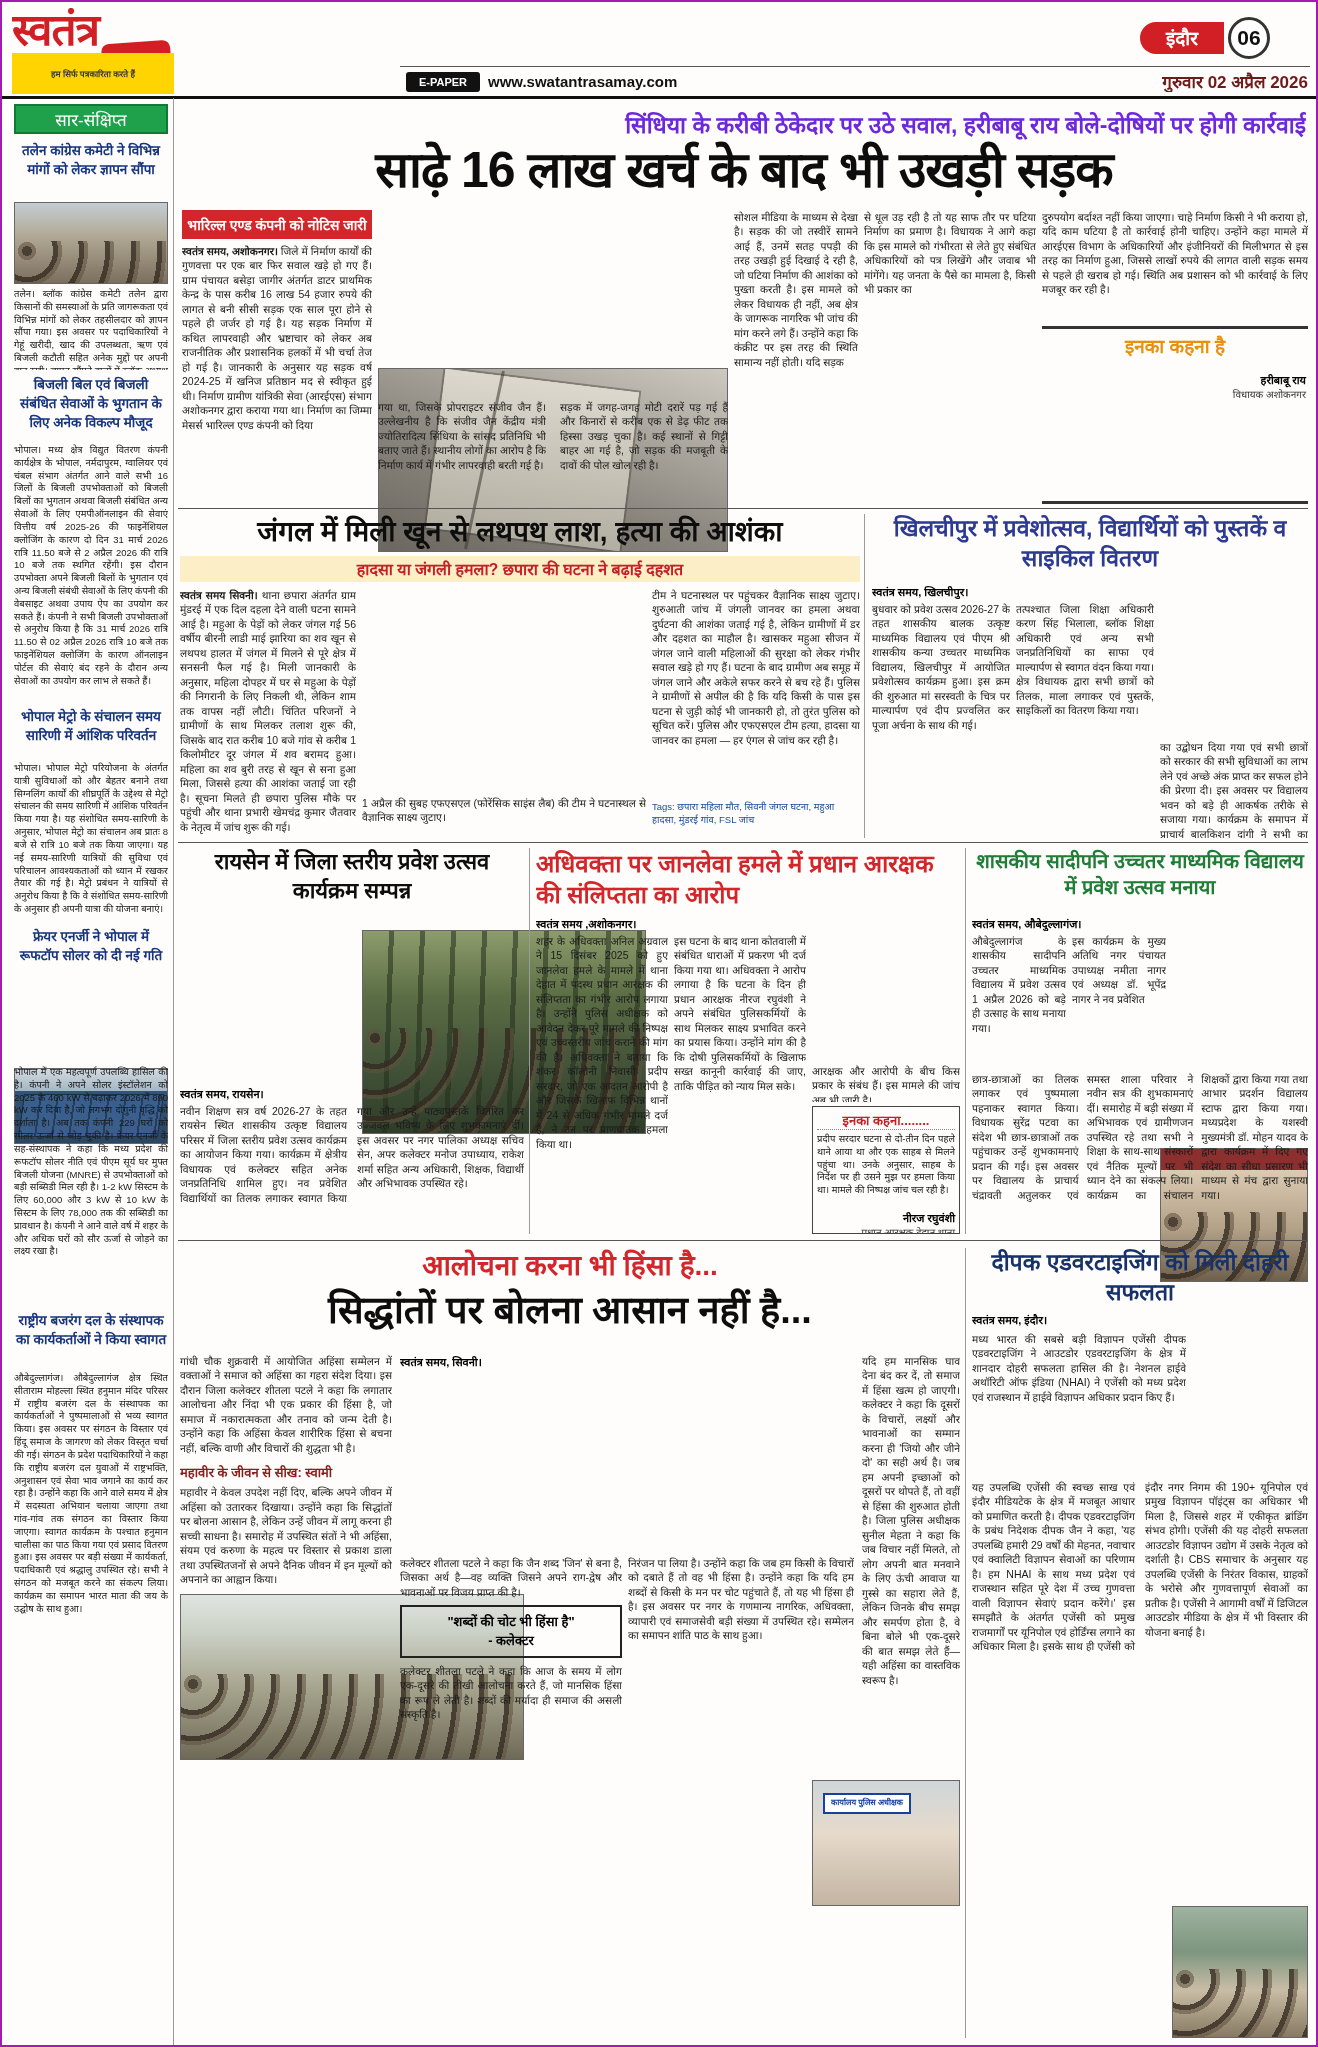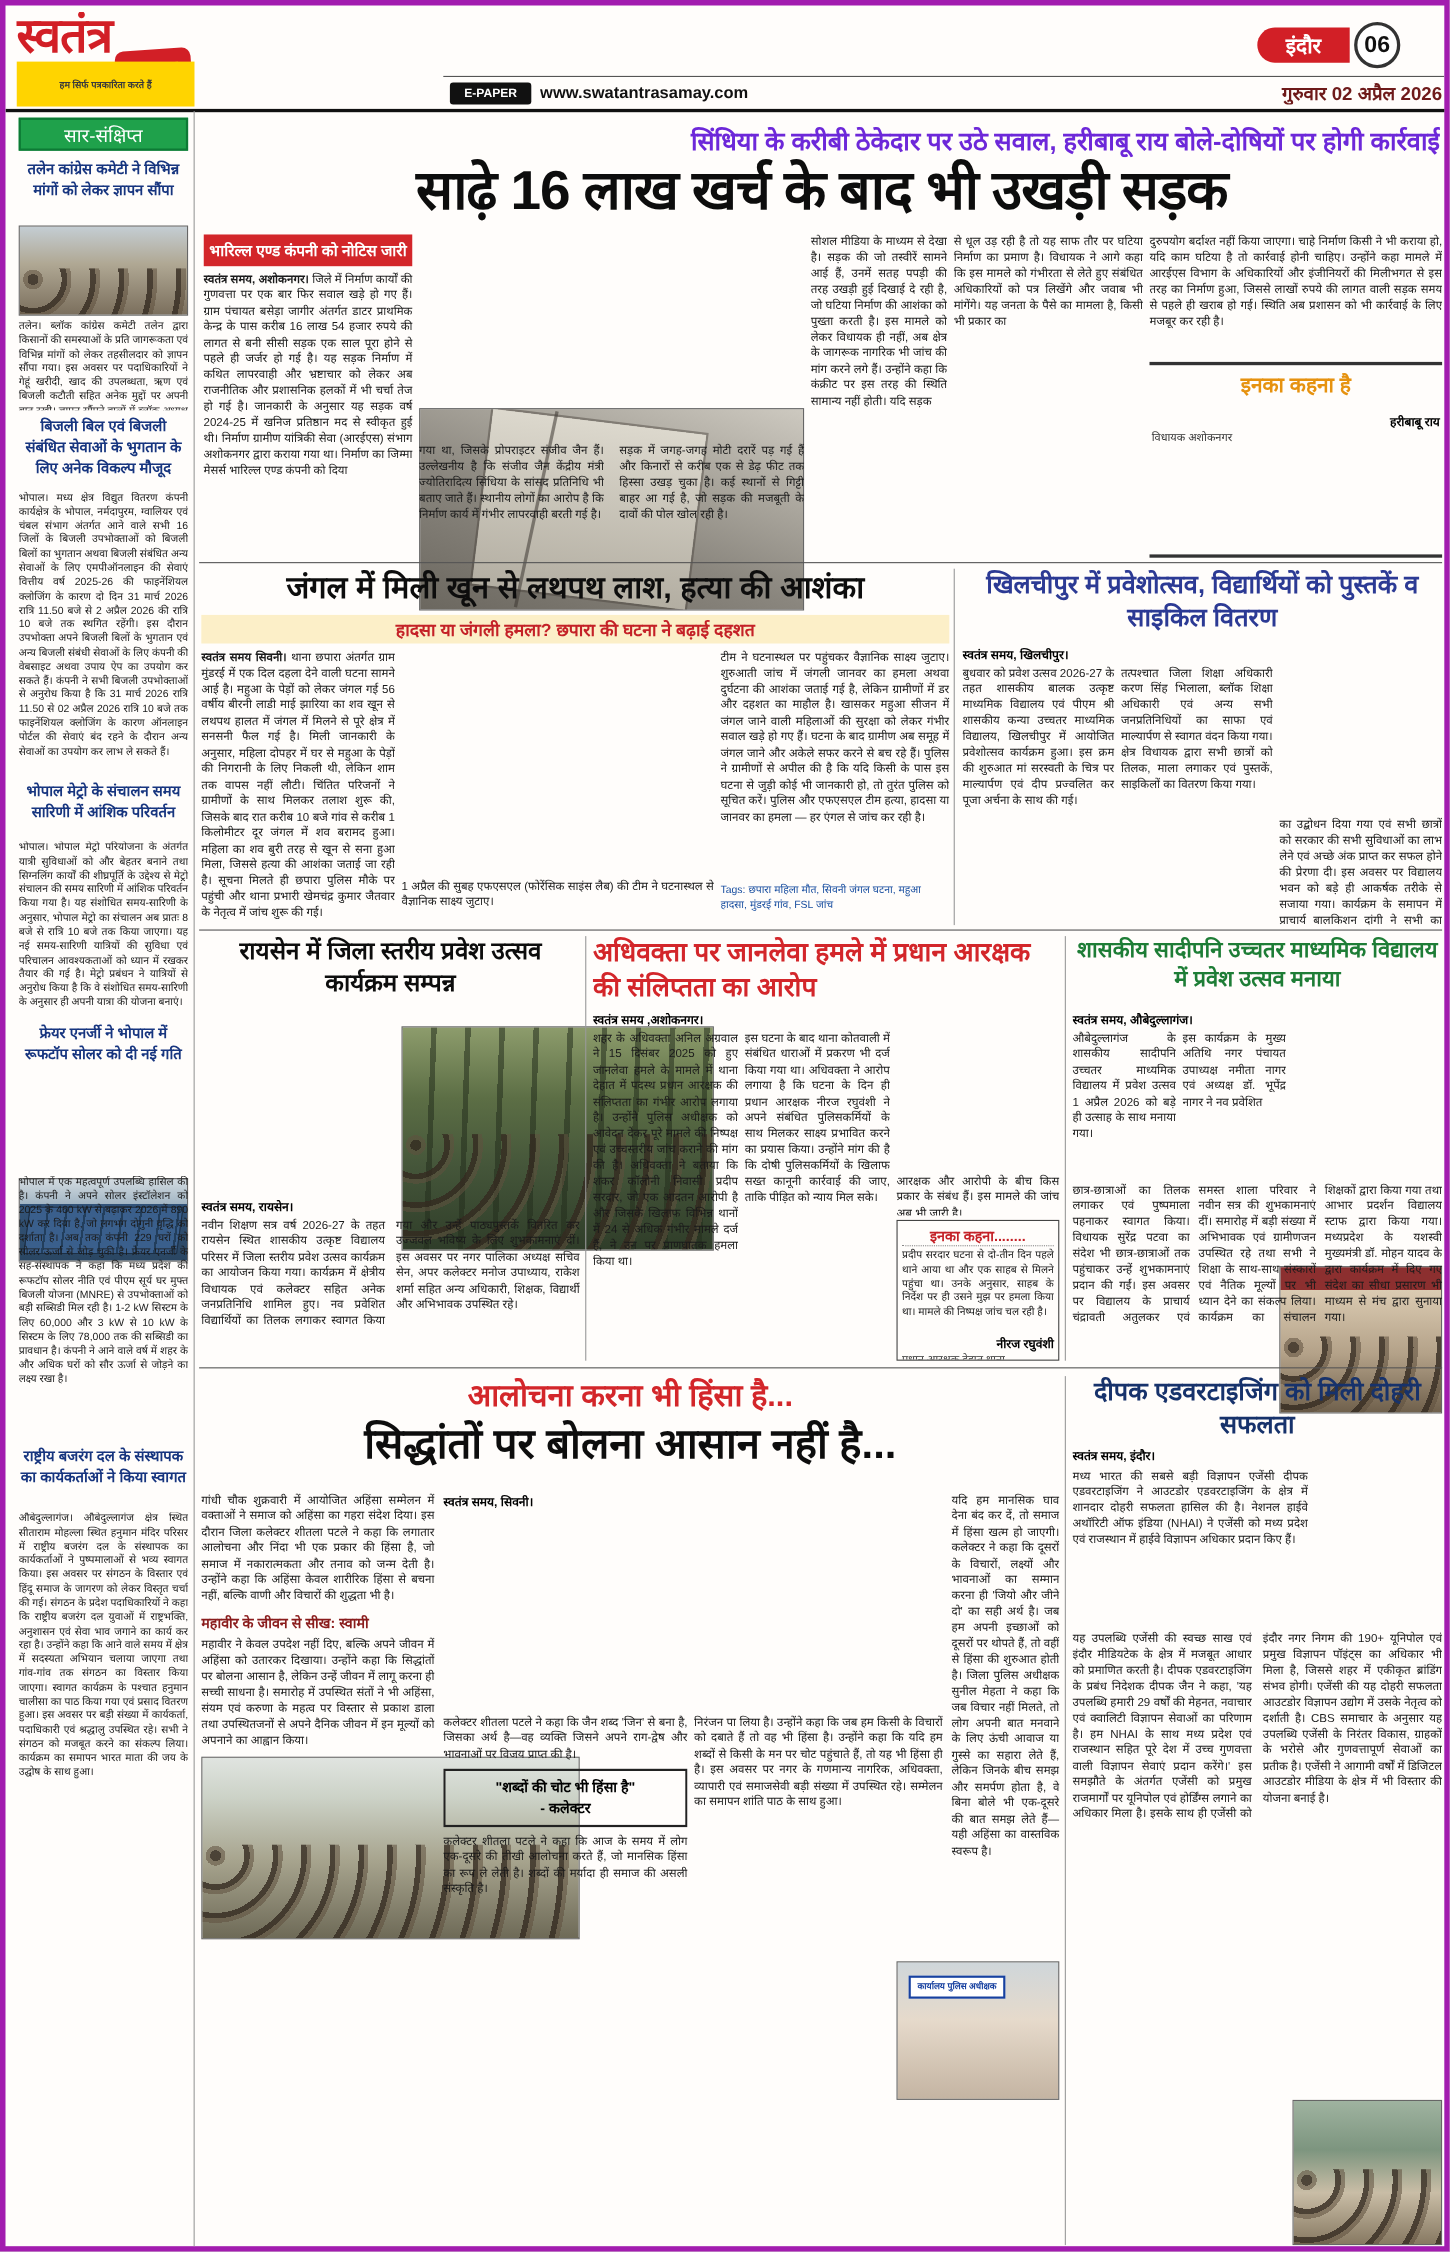--- a/index.html
+++ b/index.html
@@ -1,17 +1,17 @@
 <!DOCTYPE html>
 <html><head>
 <meta charset="utf-8">
 <style>
 *{margin:0;padding:0;box-sizing:border-box}
 body{background:#8a8a8a;font-family:"Liberation Sans",sans-serif}
-.page{position:relative;width:1318px;height:2047px;background:#fffdfb;margin:0 auto;border:5px solid #a21caf;overflow:hidden}
+.page{position:relative;width:1318px;height:2047px;background:#fffdfb;margin:0 auto;border:2px solid #a21caf;overflow:hidden}
 .abs{position:absolute;overflow:hidden}
 .jtext{font-size:10.5px;line-height:1.38;text-align:justify;color:#1b1b1b}
 .small{font-size:9.5px;line-height:1.35}
 .byline{font-weight:bold}
 .hline{background:#555}
 .vline{background:#9a9a9a}
 .photo{position:relative;border:1px solid #666}
 .crowd{position:absolute;left:0;right:0;bottom:0;height:52%;background:repeating-radial-gradient(circle at 12px 10px,rgba(52,42,32,.8) 0 5px,rgba(95,80,62,.55) 5px 9px,rgba(0,0,0,0) 9px 26px)}
 .mh-title{font-size:44px;font-weight:bold;color:#d21f26;line-height:1;letter-spacing:-1px}
 .mh-sub{position:absolute;right:4px;top:34px;background:#d21f26;color:#ffd400;font-size:24px;font-weight:bold;padding:2px 12px;border-radius:8px;transform:rotate(-4deg)}
@@ -23,21 +23,21 @@
 .website{font-size:15px;font-weight:bold;color:#111}
 .dateline{font-size:17px;font-weight:bold;color:#6e1a1a;text-align:right}
 .sb-head{background:#1fa14b;border:2px solid #0d7a35;color:#fff;font-size:17px;font-weight:normal;display:flex;align-items:center;justify-content:center}
 .sb-title{color:#17357f;font-weight:bold;font-size:13.5px;line-height:1.4;text-align:center}
 .kicker{font-size:23px;font-weight:bold;color:#6d28d9;text-align:right}
 .mainhead{font-size:50px;font-weight:bold;color:#0d0d0d;text-align:center;line-height:1.2;letter-spacing:-1px}
 .notice{background:#d3262a;color:#fff;font-size:14px;font-weight:bold;text-align:center;padding:5px 4px}
 .qbox{border-top:3px solid #333;border-bottom:3px solid #333;padding:4px 2px}
 .qtitle{color:#e6920f;font-size:19px;font-weight:bold;text-align:center;margin-bottom:3px}
 .qname{font-weight:bold;text-align:right;font-size:11px;margin-top:13px}
-.qdesig{font-size:10px;color:#333}
+.qdesig{text-align:right;font-size:10px;color:#333}
 .sechead{font-weight:bold;text-align:center;line-height:1.3}
 .substrip{background:#fcefc8;color:#c42127;font-size:16px;font-weight:bold;display:flex;align-items:center;justify-content:center}
 .tags{font-size:9.5px;color:#1a4fa0;line-height:1.4}
 .qbox2{border:1px solid #444;padding:4px}
 .qtitle2{color:#c42127;font-weight:bold;font-size:13px;text-align:center;border-bottom:1px dotted #888;margin-bottom:3px}
 .quoteline{border:2px solid #222;font-weight:bold;font-size:13px;text-align:center;padding:6px 4px;margin:6px 0;line-height:1.4}
 .ph-road{background:linear-gradient(200deg,#cdc9c0 0%,#a8a49b 32%,#8a867e 58%,#6b675f 100%)}
 .slab{position:absolute;left:16%;top:6%;width:56%;height:88%;background:linear-gradient(180deg,#dcd8cd,#b3aea2);transform:rotate(7deg);box-shadow:0 0 0 2px rgba(70,64,58,.45)}
 .crackline{position:absolute;left:30%;top:0;width:3px;height:100%;background:rgba(60,55,50,.55);transform:rotate(12deg)}
 .ph-forest{background:linear-gradient(180deg,#8d9c6c 0%,#5c6e45 32%,#45563a 62%,#2f3d29 100%)}

